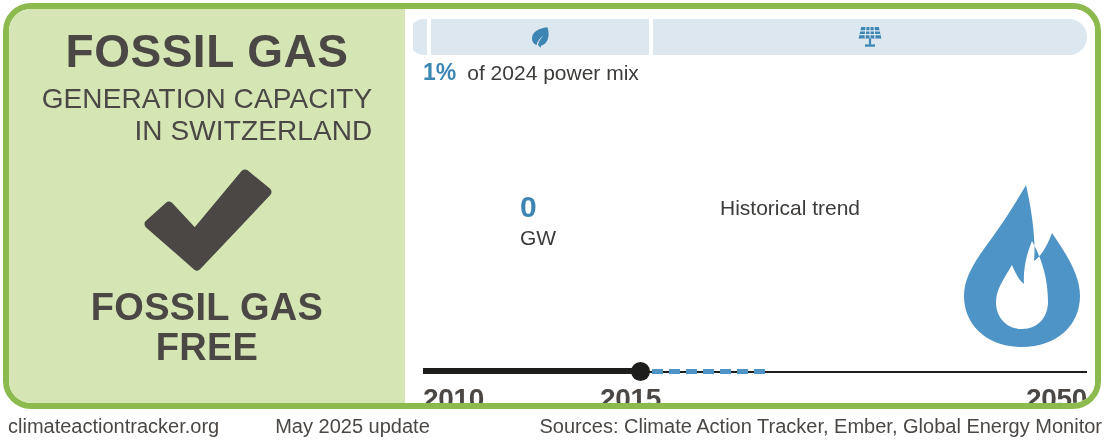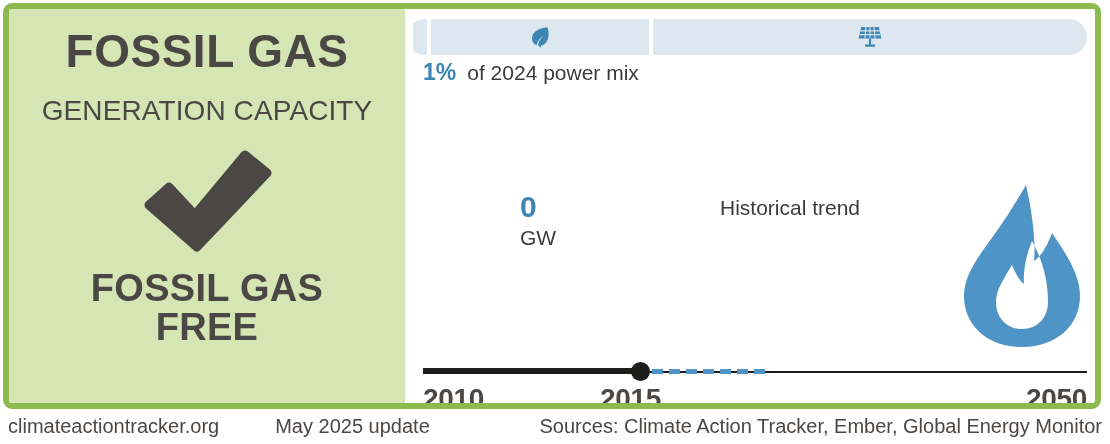--- a/index.html
+++ b/index.html
@@ -22,21 +22,21 @@
 
   
   .card {
     position: absolute;
     left: 3px;
     top: 3px;
     width: 1098px;
     height: 406px;
     box-sizing: border-box;
     border: 6px solid #8cba4e;
-    border-radius: 9px;
+    border-radius: 28px;
     background: #ffffff;
     overflow: hidden;
   }
 
   
   .left-panel {
     position: absolute;
     left: 0;
     top: 0;
     width: 396px;
@@ -51,21 +51,21 @@
 
   .fuel-title {
     font-size: 46px;
     font-weight: bold;
     color: #4b4744;
     letter-spacing: 0.5px;
     line-height: 1.05;
     text-align: center;
   }
   .fuel-subtitle {
-    margin-top: 20px;
+    margin-top: 8px;
     font-size: 28px;
     font-weight: 400;
     color: #4b4744;
     line-height: 1.12;
     text-align: right;
     letter-spacing: 0.1px;
   }
 
   .check-wrap {
     margin-top: 22px;
@@ -281,20 +281,21 @@
 
 <div id="root">
 
   <div class="card">
 
     <div class="left-panel">
       <div class="fuel-title">FOSSIL GAS</div>
 
       <div class="fuel-subtitle">
         <div>GENERATION CAPACITY</div>
+        <div>IN SWITZERLAND</div>
       </div>
 
       <div class="check-wrap">
         <svg width="138" height="104" viewBox="0 0 138 104" aria-hidden="true">
           <path d="M11 56 L31 38 L57 66 L107 6 L129 24 L59 98 Z" fill="#4b4744" stroke="#4b4744" stroke-width="9" stroke-linejoin="round" stroke-linecap="round"></path>
         </svg>
       </div>
 
       <div class="status-text">
         <div>FOSSIL GAS</div>

